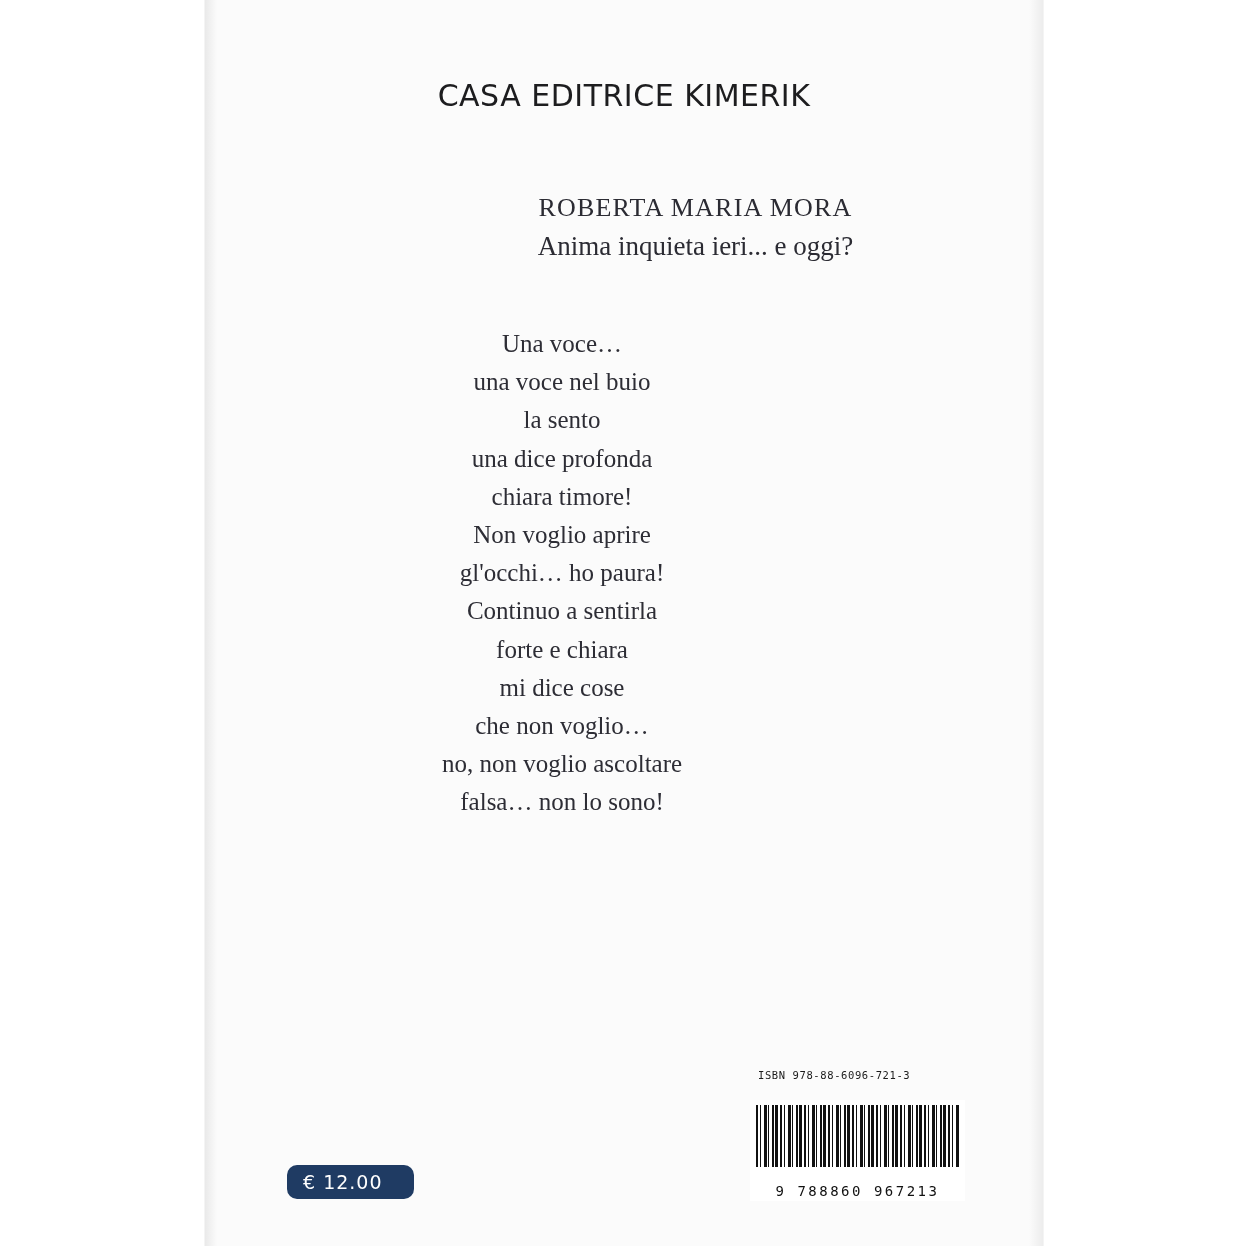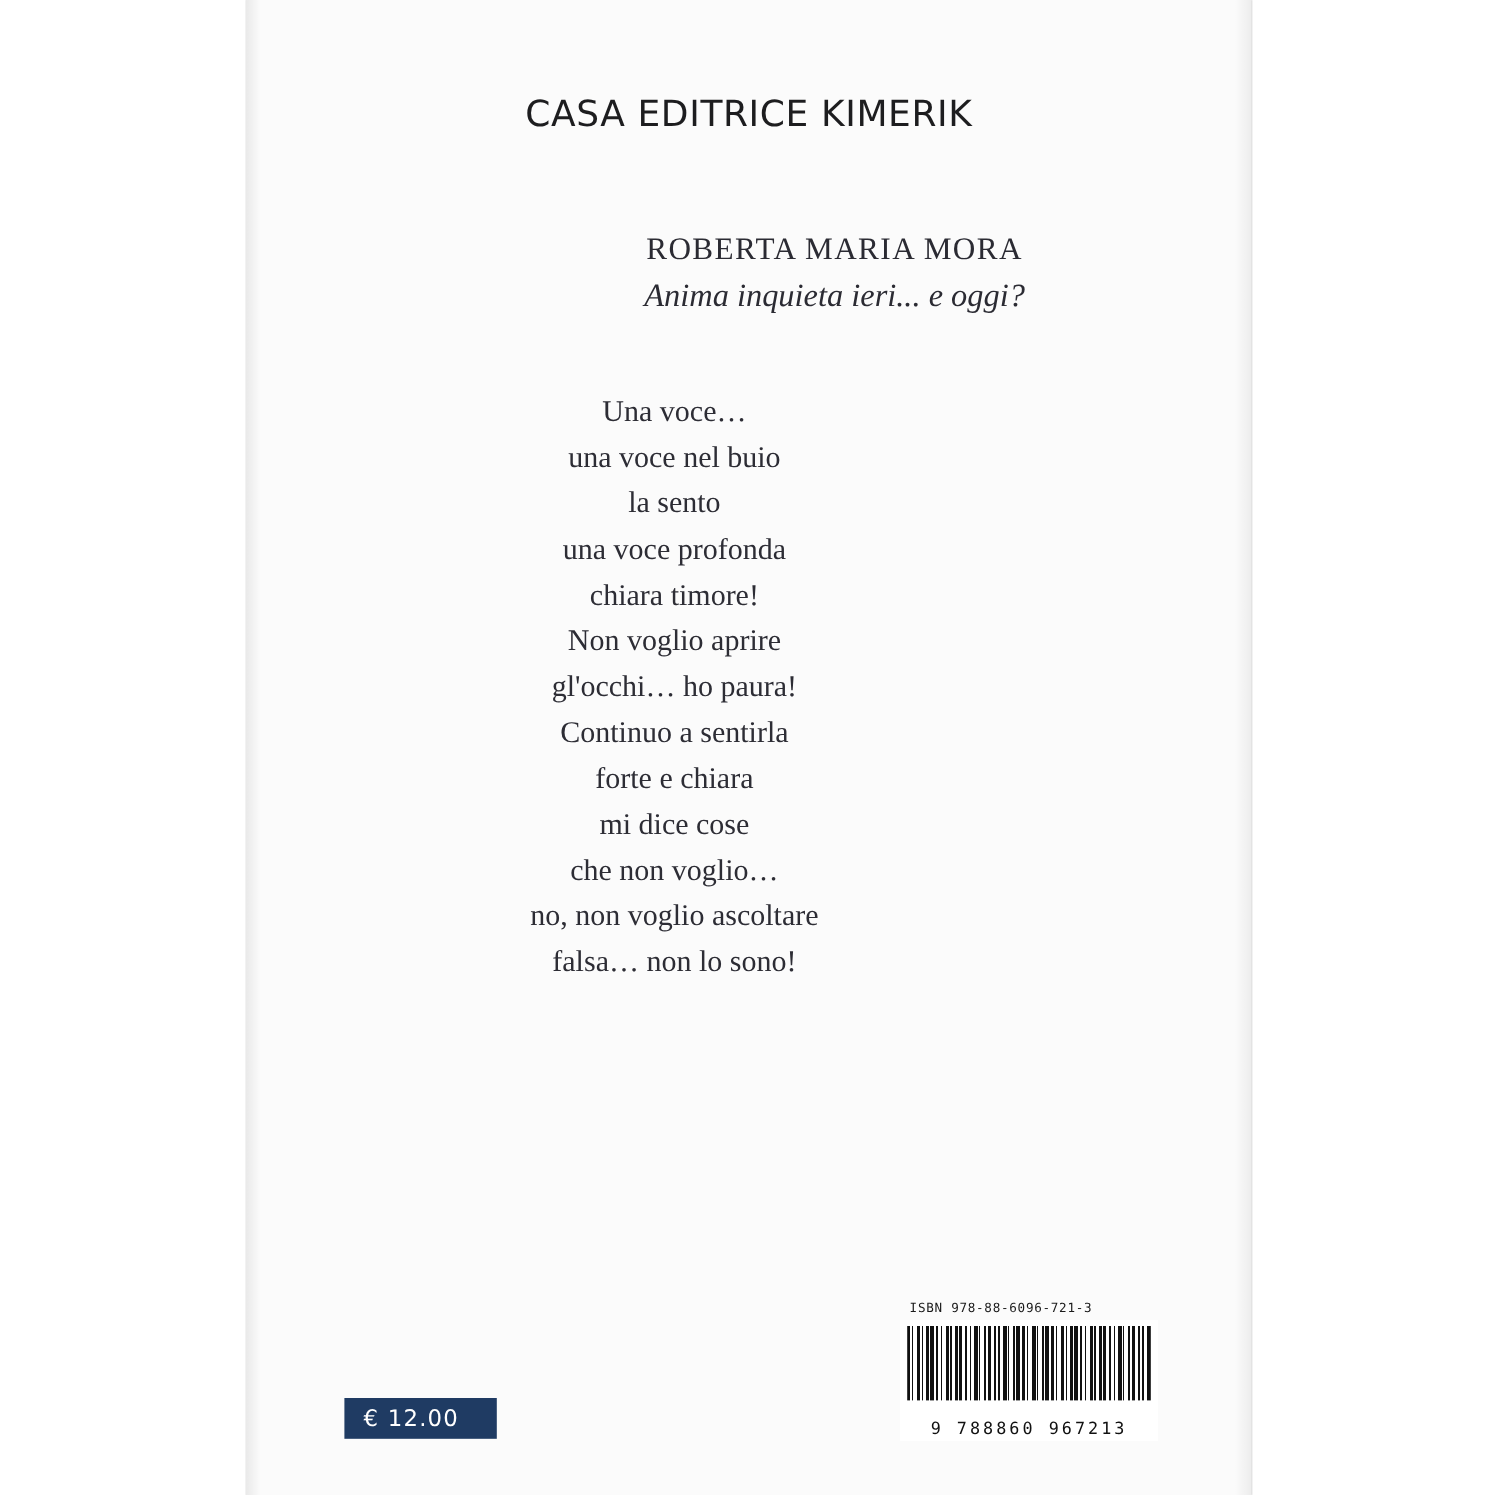--- a/index.html
+++ b/index.html
@@ -64,21 +64,20 @@
     text-align: center;
   }
   .author-name {
     font-family: "Liberation Serif", serif;
     font-size: 26px;
     letter-spacing: 1.2px;
     color: #2b2b33;
   }
   .book-title {
     font-family: "Liberation Serif", serif;
-    font-style: italic;
     font-size: 27px;
     color: #2b2b33;
     margin-top: 8px;
   }
 
   .poem {
     position: absolute;
     top: 325px;
     left: 0;
     width: 714px;
@@ -100,35 +99,36 @@
     height: 34px;
     background: #1f3b63;
     color: #ffffff;
     font-family: "DejaVu Sans", sans-serif;
     font-size: 19px;
     letter-spacing: 1px;
     display: flex;
     align-items: center;
     padding-left: 16px;
     box-sizing: border-box;
+    border-radius: 10px;
   }
 
   .barcode-area {
     position: absolute;
     right: 78px;
     bottom: 45px;
     width: 215px;
     text-align: center;
   }
   .isbn-text {
     font-family: "DejaVu Sans Mono", monospace;
     font-size: 10.5px;
     color: #1a1a1a;
     letter-spacing: 0.6px;
-    margin-bottom: 4px;
+    margin-bottom: 19px;
     text-align: left;
     padding-left: 8px;
   }
   .barcode-box {
     background: #ffffff;
     padding: 5px 6px 2px 6px;
     border: 0;
   }
   .barcode-bars {
     height: 62px;
@@ -161,21 +161,21 @@
 
   <div class="author-block">
     <div class="author-name">ROBERTA MARIA MORA</div>
     <div class="book-title">Anima inquieta ieri... e oggi?</div>
   </div>
 
   <div class="poem">
     <div class="poem-line">Una voce…</div>
     <div class="poem-line">una voce nel buio</div>
     <div class="poem-line">la sento</div>
-    <div class="poem-line">una voce profonda</div>
+    <div class="poem-line">una dice profonda</div>
     <div class="poem-line">chiara timore!</div>
     <div class="poem-line">Non voglio aprire</div>
     <div class="poem-line">gl'occhi… ho paura!</div>
     <div class="poem-line">Continuo a sentirla</div>
     <div class="poem-line">forte e chiara</div>
     <div class="poem-line">mi dice cose</div>
     <div class="poem-line">che non voglio…</div>
     <div class="poem-line">no, non voglio ascoltare</div>
     <div class="poem-line">falsa… non lo sono!</div>
   </div>

